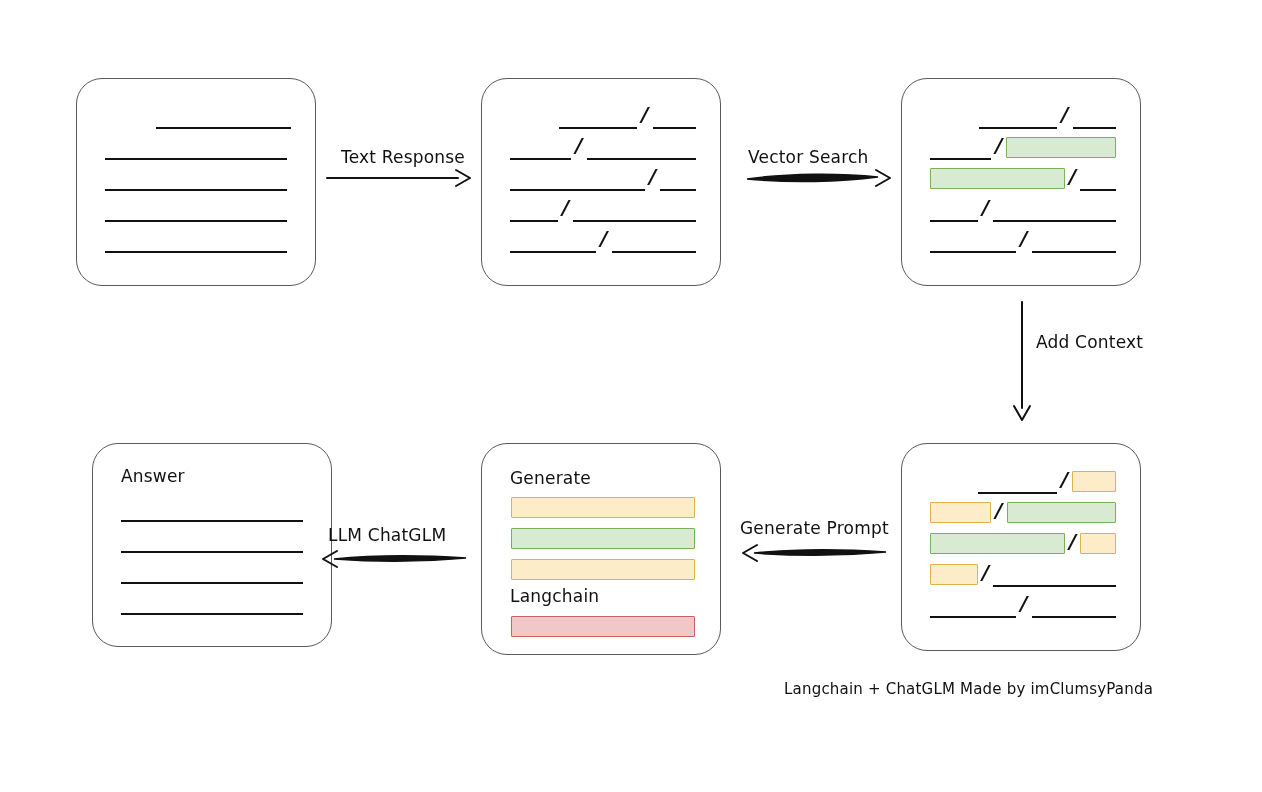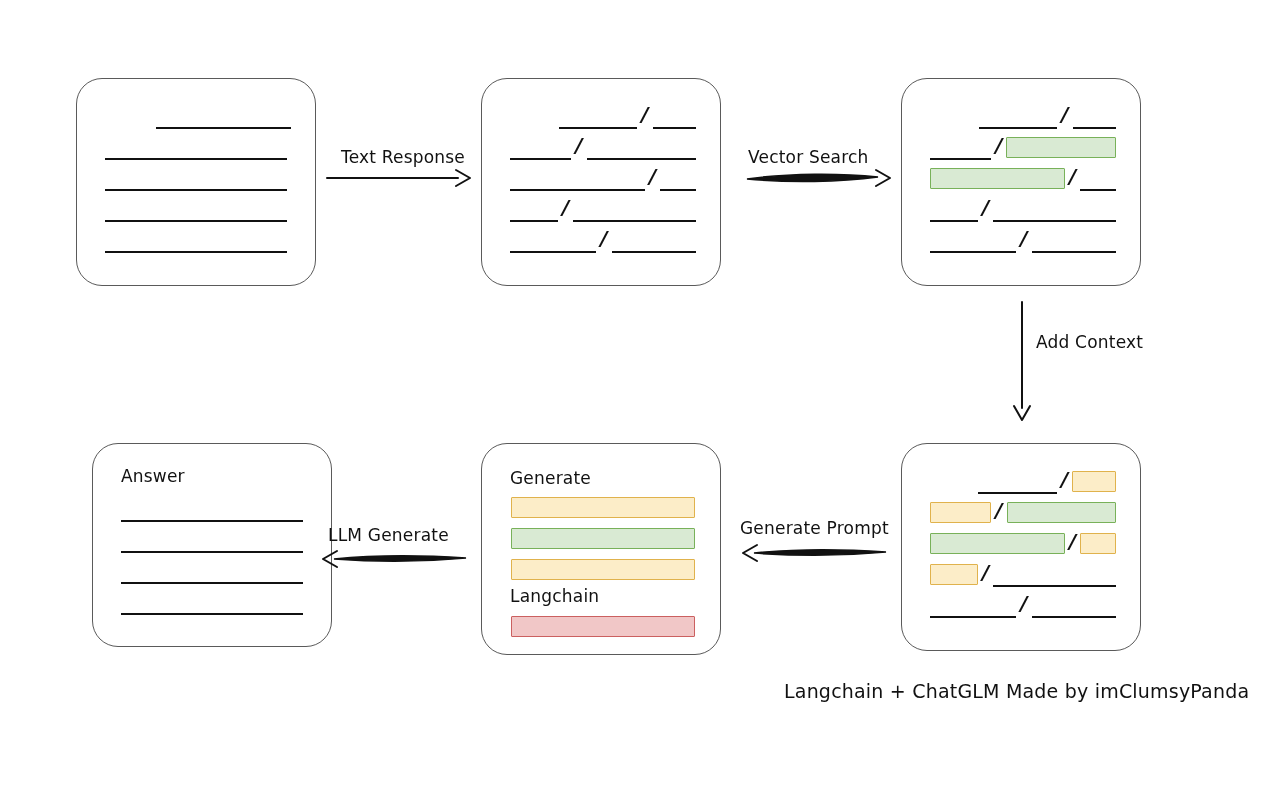--- a/index.html
+++ b/index.html
@@ -42,21 +42,21 @@
   .bar.red{background:#f1c7c7;border-color:#cb6060;}
 
   
   .uline{position:absolute;border-bottom:2px solid #111;height:0;}
 
   
   .edge{position:absolute;}
   .edge-label{position:absolute;white-space:nowrap;font-size:17px;color:#111;
               letter-spacing:.2px;}
 
-  .caption{position:absolute;white-space:nowrap;font-size:19px;color:#111;
+  .caption{position:absolute;white-space:nowrap;font-size:15px;color:#111;
            letter-spacing:.2px;}
 </style>
 </head>
 <body>
 
 <div class="canvas">
 
   <div class="box" style="left:76px;top:78px;width:240px;height:208px;">
     <div class="rows" style="position:absolute;left:28px;top:24px;width:186px;">
         <div class="row" style="top: 0px;">
@@ -205,21 +205,21 @@
     <path d="M14,2 L14,108" stroke="#111" stroke-width="2" fill="none" stroke-linecap="round"></path>
     <path d="M6,106 L14,120 L22,106" stroke="#111" stroke-width="2" fill="none" stroke-linejoin="round" stroke-linecap="round"></path>
   </svg>
 
   <div class="edge-label" style="left:740px;top:518px;">Generate Prompt</div>
   <svg class="edge" style="left:738px;top:540px;" width="150" height="24" viewBox="0 0 150 24">
     <path d="M148,12 C105,9 55,9 16,13 C55,16 105,16 148,12 Z" stroke="#111" stroke-width="1.6" fill="#111"></path>
     <path d="M19,5 L5,13 L19,21" stroke="#111" stroke-width="2" fill="none" stroke-linejoin="round" stroke-linecap="round"></path>
   </svg>
 
-  <div class="edge-label" style="left:328px;top:525px;">LLM Generate</div>
+  <div class="edge-label" style="left:328px;top:525px;">LLM ChatGLM</div>
   <svg class="edge" style="left:318px;top:546px;" width="150" height="24" viewBox="0 0 150 24">
     <path d="M148,12 C105,9 55,9 16,13 C55,16 105,16 148,12 Z" stroke="#111" stroke-width="1.6" fill="#111"></path>
     <path d="M19,5 L5,13 L19,21" stroke="#111" stroke-width="2" fill="none" stroke-linejoin="round" stroke-linecap="round"></path>
   </svg>
 
   <div class="caption" style="left:784px;top:680px;">Langchain + ChatGLM Made by imClumsyPanda</div>
 
 </div>
 
 </body></html>

